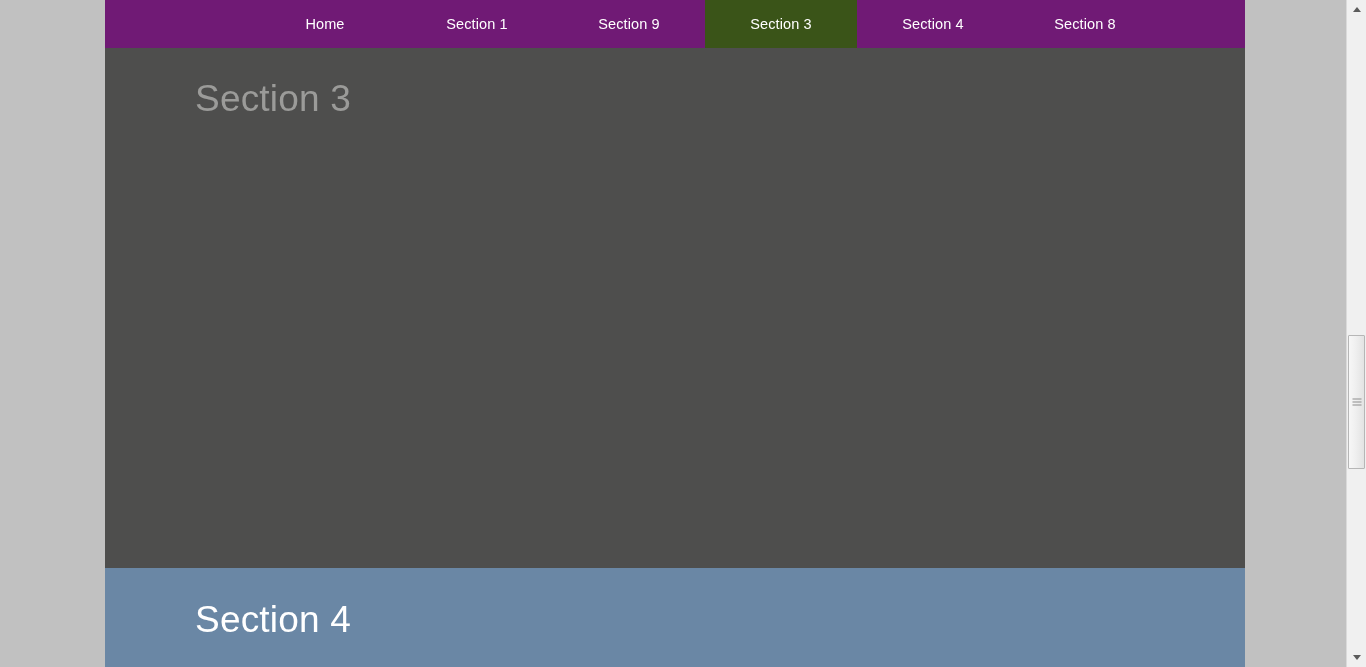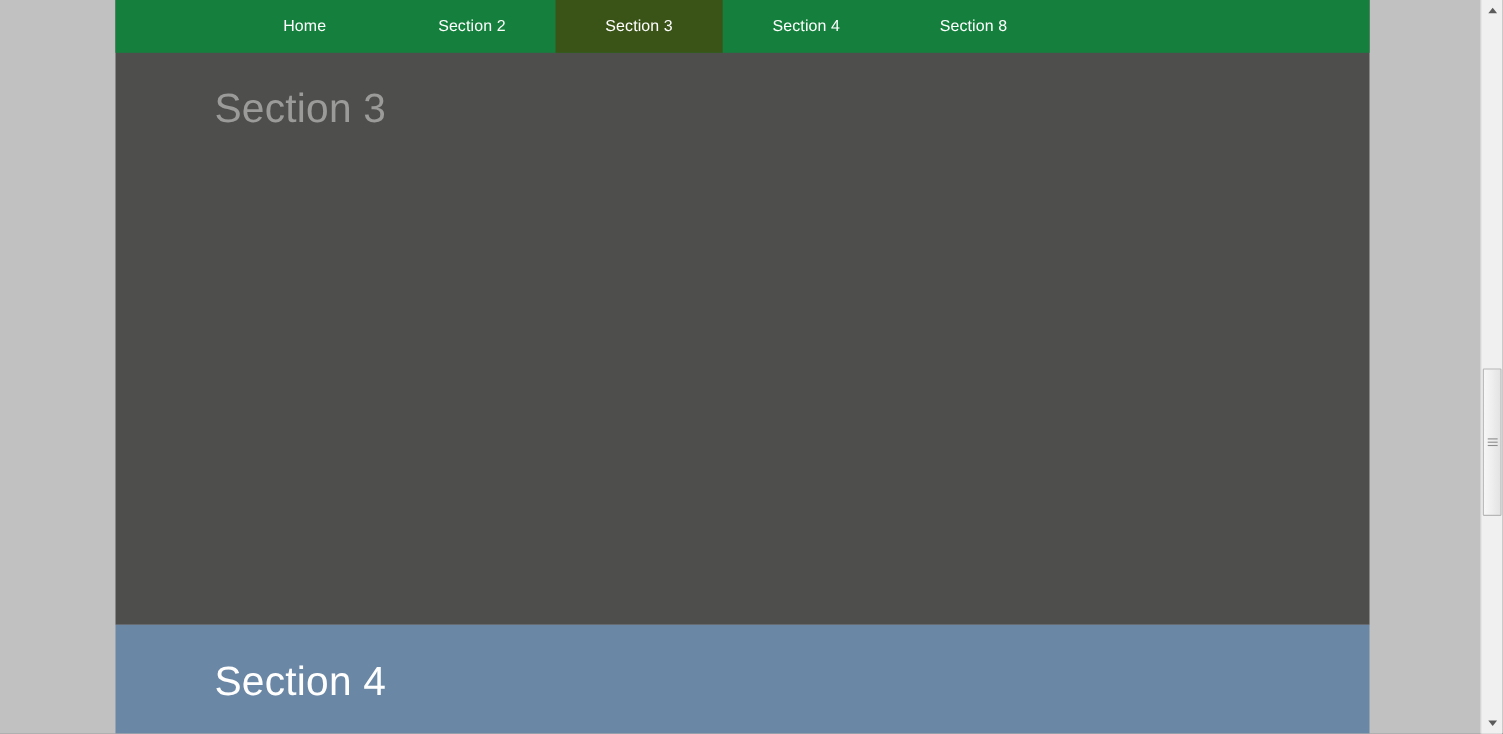--- a/index.html
+++ b/index.html
@@ -34,24 +34,25 @@
     width: 1140px;
     height: 667px;
   }
 
   
   #navbar {
     position: absolute;
     left: 0; top: 0;
     width: 1140px;
     height: 48px;
-    background: #15803d;
+    background: #701a75;
     display: flex;
     align-items: center;
     z-index: 5;
+    padding-left: 48px;
   }
 
   .nav-item {
     flex: 0 0 auto;
     width: 152px;
     display: flex;
     align-items: center;
     justify-content: center;
     color: #ffffff;
     font-size: 14.5px;
@@ -204,21 +205,22 @@
       </section>
 
       <section class="section" id="section-4">
         <h1 class="section-title">Section 4</h1>
       </section>
 
     </div>
 
     <nav id="navbar">
       <a class="nav-item first" href="#">Home</a>
-      <a class="nav-item" href="#">Section 2</a>
+      <a class="nav-item" href="#">Section 1</a>
+      <a class="nav-item" href="#">Section 9</a>
       <a class="nav-item active" href="#">Section 3</a>
       <a class="nav-item" href="#">Section 4</a>
       <a class="nav-item" href="#">Section 8</a>
     </nav>
 
   </div>
 </div>
 
 <div id="scrollbar">
   <div class="sb-button" id="sb-up">

